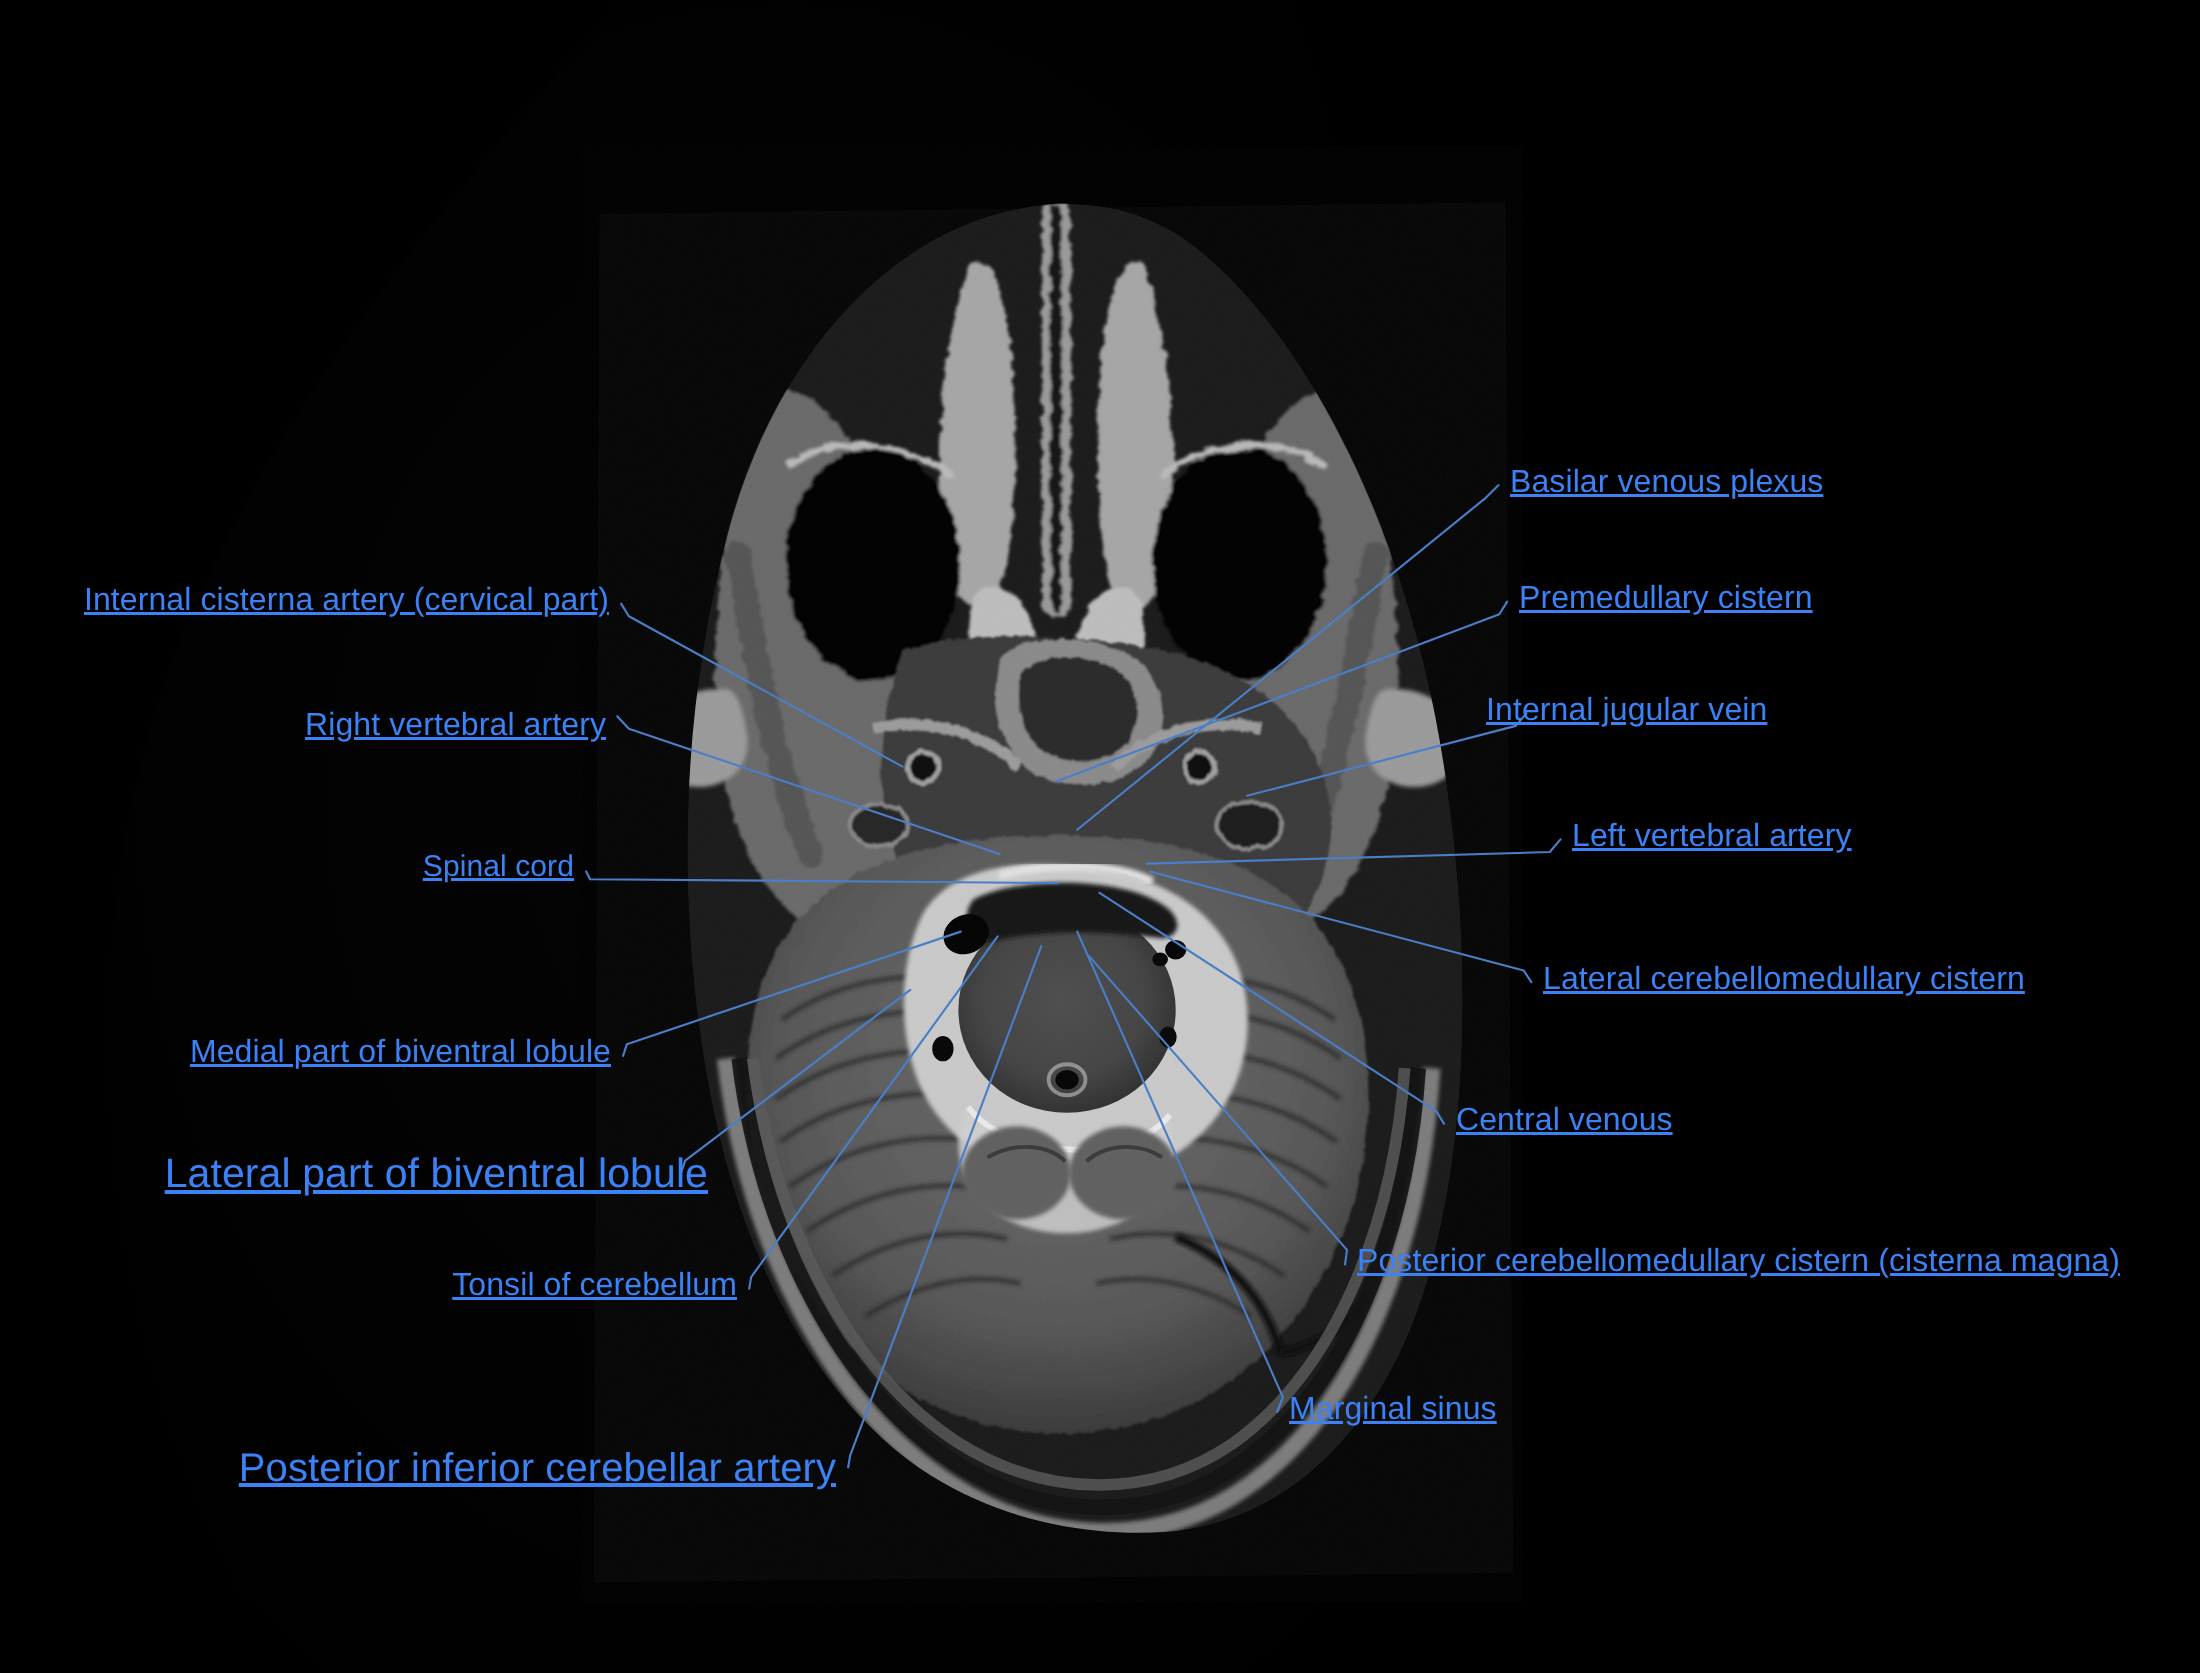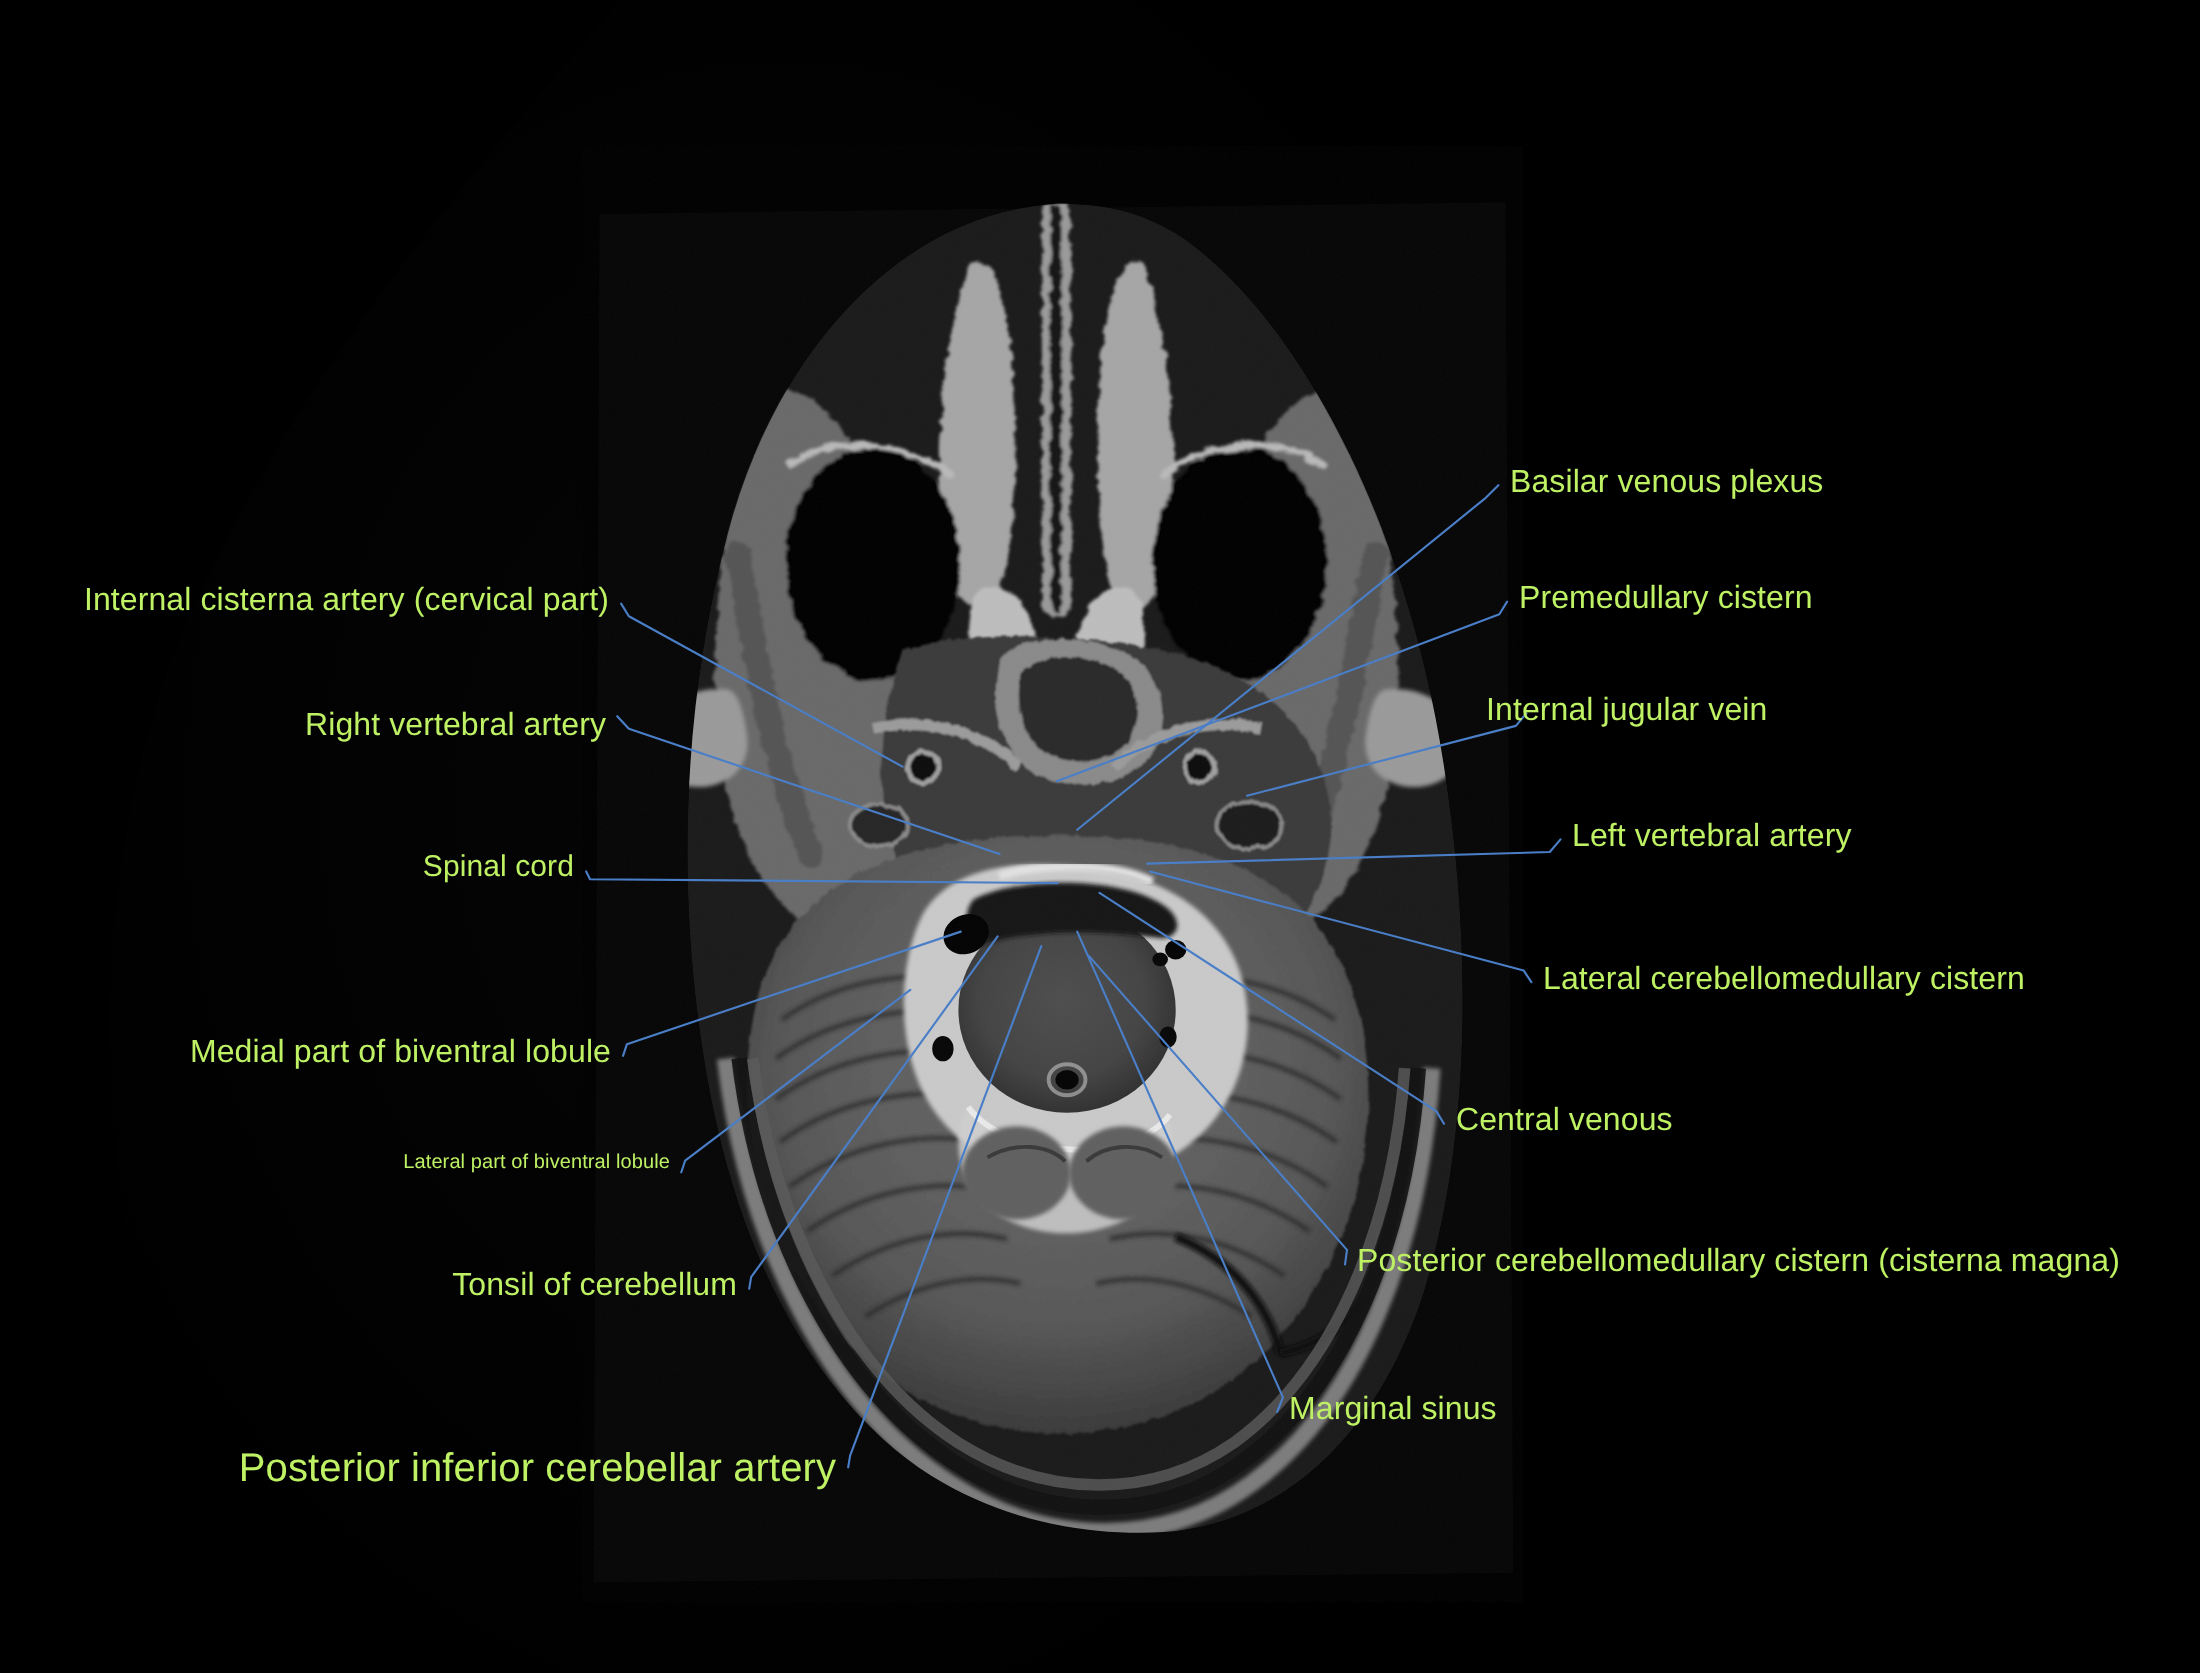--- a/index.html
+++ b/index.html
@@ -40,26 +40,27 @@
     position: absolute;
     left: 0; top: 0;
     width: 2201px;
     height: 1674px;
     pointer-events: none;
   }
 
   
   .label {
     position: absolute;
-    color: #bef264;
+    color: #3b82f6;
     font-size: 32px;
     line-height: 1.1;
     white-space: nowrap;
     letter-spacing: 0.1px;
     text-rendering: geometricPrecision;
+    text-decoration: underline;
   }
   .label.right { text-align: left; }
   .label.left  { text-align: right; }
   .label.left.anchored { transform: translateX(-100%); }
 </style>
 </head>
 <body>
 
 <div id="stage">
 
@@ -311,19 +312,19 @@
       <div class="label right" style="left: 1486px; top: 692px; font-size: 32px;">Internal jugular vein</div>
       <div class="label right" style="left: 1572px; top: 818px; font-size: 32px;">Left vertebral artery</div>
       <div class="label right" style="left: 1543px; top: 961px; font-size: 32px;">Lateral cerebellomedullary cistern</div>
       <div class="label right" style="left: 1456px; top: 1102px; font-size: 32px;">Central venous</div>
       <div class="label right" style="left: 1357px; top: 1243px; font-size: 32px;">Posterior cerebellomedullary cistern (cisterna magna)</div>
       <div class="label right" style="left: 1289px; top: 1391px; font-size: 32px;">Marginal sinus</div>
       <div class="label left anchored" style="left: 609px; top: 582px; font-size: 32px;">Internal cisterna artery (cervical part)</div>
       <div class="label left anchored" style="left: 606px; top: 707px; font-size: 32px;">Right vertebral artery</div>
       <div class="label left anchored" style="left: 574px; top: 850px; font-size: 30px;">Spinal cord</div>
       <div class="label left anchored" style="left: 611px; top: 1034px; font-size: 32px;">Medial part of biventral lobule</div>
-      <div class="label left anchored" style="left: 670px; top: 1151px; font-size: 20px;">Lateral part of biventral lobule</div>
+      <div class="label left anchored" style="left: 708px; top: 1151px; font-size: 41px;">Lateral part of biventral lobule</div>
       <div class="label left anchored" style="left: 737px; top: 1267px; font-size: 32px;">Tonsil of cerebellum</div>
       <div class="label left anchored" style="left: 836px; top: 1446px; font-size: 40px;">Posterior inferior cerebellar artery</div>
     </div>
 
 </div>
 
 
 </body></html>

